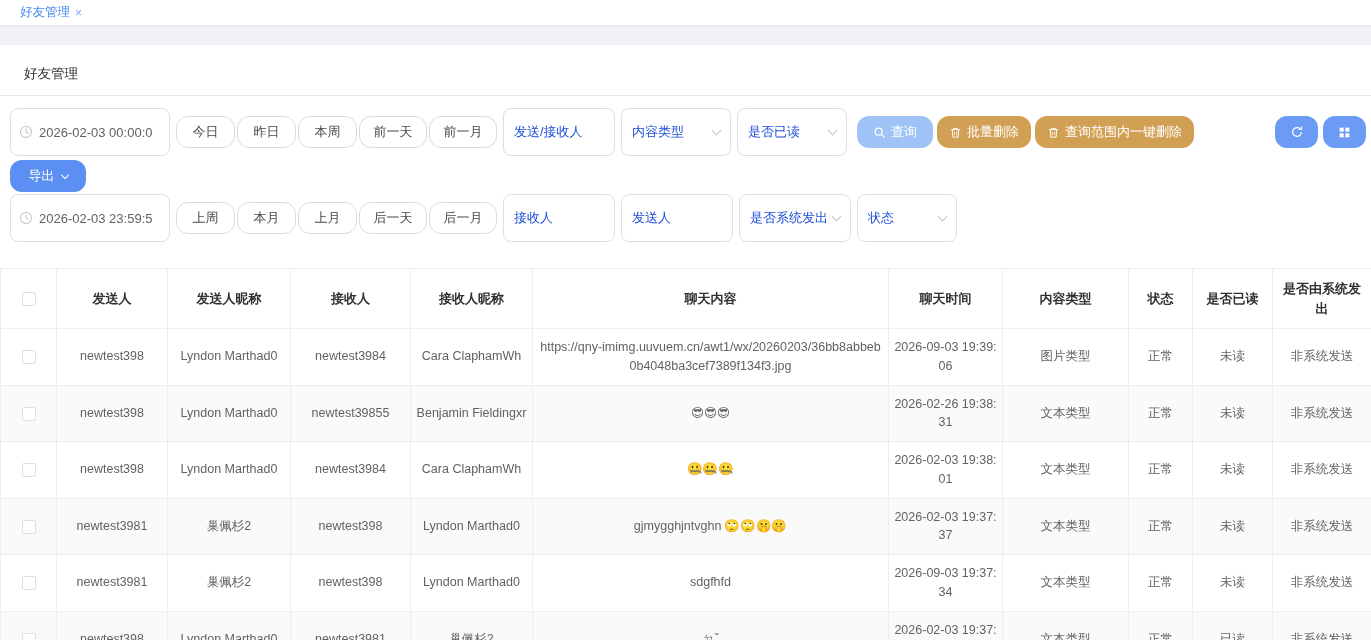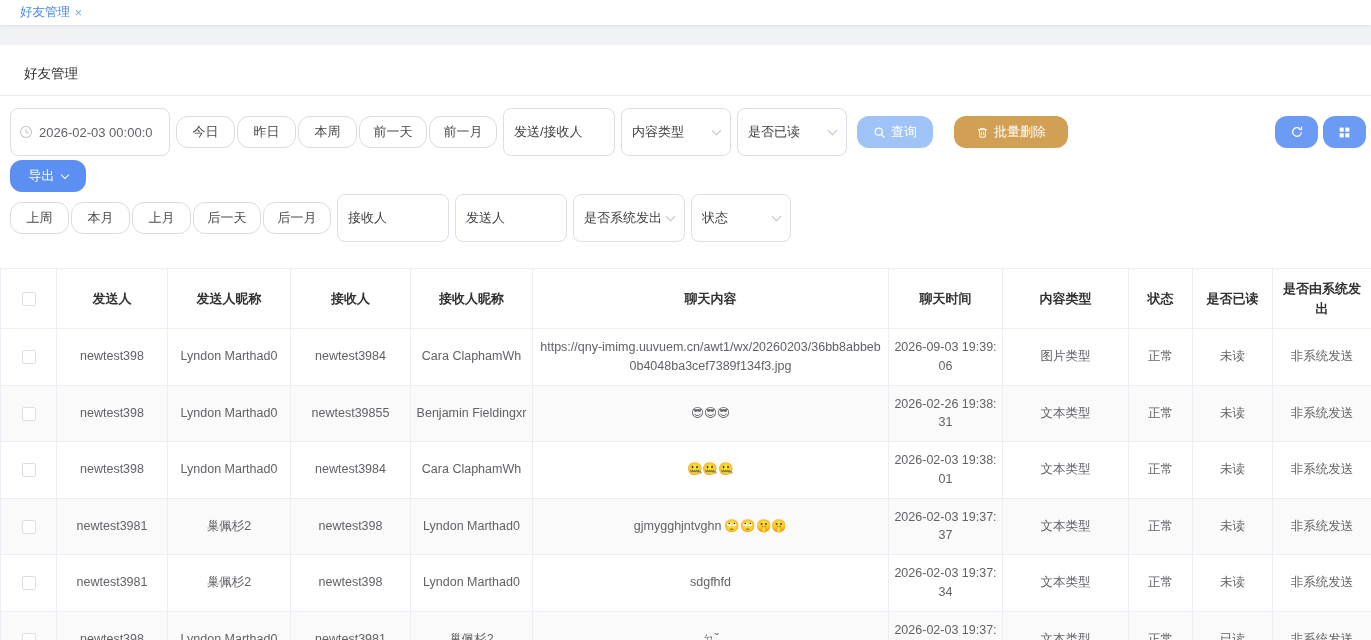--- a/index.html
+++ b/index.html
@@ -31,34 +31,34 @@
   .frow2 { margin-top: 2px; }
   .ctrl { height: 48px; border: 1px solid #dcdfe6; border-radius: 8px; background: #fff; display: flex; align-items: center; }
   .date-input { width: 160px; padding: 0 8px; gap: 6px; color: #606266; margin-right: 6px; }
   .qbtn {
     height: 32px; border: 1px solid #d9dcdf; border-radius: 12px; background: #fff;
     color: #4a4a4a; font-size: 13px; cursor: pointer; margin-right: 2px;
     display: flex; align-items: center; justify-content: center;
   }
   .qbtn.w59 { width: 59px; } .qbtn.w69 { width: 68px; }
   .txt-input { width: 112px; margin-left: 4px; margin-right: 2px; padding: 0 10px; }
-  .txt-input .ph, .sel .ph { color: #404040; }
+  .txt-input .ph, .sel .ph { color: #1d4ed8; }
   .sel { width: 110px; margin-left: 4px; margin-right: 2px; padding: 0 10px; justify-content: space-between; cursor: pointer; }
   .sel-wide { width: 112px; text-align: right; }
   .sel-narrow { width: 100px; }
   .chev {
     width: 7px; height: 7px; border-right: 1.4px solid #c0c4cc; border-bottom: 1.4px solid #c0c4cc;
     transform: rotate(45deg); margin-top: -4px; flex: 0 0 auto;
   }
   .btn {
     height: 32px; border: none; border-radius: 12px; color: #fff; font-size: 13px;
     display: flex; align-items: center; justify-content: center; gap: 5px; cursor: pointer;
   }
   .btn-search { width: 76px; background: #a0c3f7; margin-left: 8px; }
-  .btn-orange { background: #d2a055; padding: 0 22px; margin-left: 21px; }
+  .btn-orange { background: #d2a055; padding: 0 12px; margin-left: 4px; }
   .btn-icon { width: 43px; background: #6b9bf5; }
   .right-icons { margin-left: auto; margin-right: 5px; display: flex; gap: 5px; }
   .btn-export { width: 76px; background: #5b8ff2; margin: 4px 0 0 10px; gap: 7px; }
   .btn-export .chev-w { border-color: #fff; width: 6px; height: 6px; border-width: 1.3px; margin-top: -2px; }
   
   .table-wrap { margin-top: 26px; border-top: 1px solid #ebeef5; }
   table { width: 1371px; border-collapse: collapse; table-layout: fixed; }
   th, td {
     border-right: 1px solid #ebeef5; border-bottom: 1px solid #ebeef5;
     text-align: center; vertical-align: middle; padding: 9px 4px; font-size: 12.5px;
@@ -123,20 +123,27 @@
           <path d="M10.3 10.3L13.8 13.8" stroke="#fff" stroke-width="1.5" stroke-linecap="round"></path>
         </svg>
       <span>查询</span>
     </button>
     <button class="btn btn-orange">
       <svg class="icon-svg" viewBox="0 0 16 16" width="13" height="13">
           <path d="M2.5 4.5h11M5.7 4.5V3h4.6v1.5M4 4.5l.8 9.2h6.4l.8-9.2" fill="none" stroke="#fff" stroke-width="1.2"></path>
           <path d="M6.6 7v4.3M9.4 7v4.3" stroke="#fff" stroke-width="1"></path>
         </svg>
       <span>批量删除</span>
+    </button>
+    <button class="btn btn-orange">
+      <svg class="icon-svg" viewBox="0 0 16 16" width="13" height="13">
+          <path d="M2.5 4.5h11M5.7 4.5V3h4.6v1.5M4 4.5l.8 9.2h6.4l.8-9.2" fill="none" stroke="#fff" stroke-width="1.2"></path>
+          <path d="M6.6 7v4.3M9.4 7v4.3" stroke="#fff" stroke-width="1"></path>
+        </svg>
+      <span>查询范围内一键删除</span>
     </button>
     <div class="right-icons">
       <button class="btn btn-icon">
         <svg class="icon-svg" viewBox="0 0 16 16" width="14" height="14">
             <path d="M13 8a5 5 0 1 1-1.6-3.7" fill="none" stroke="#fff" stroke-width="1.4"></path>
             <path d="M13.2 1.8v3.2H10" fill="none" stroke="#fff" stroke-width="1.4"></path>
           </svg>
       </button>
       <button class="btn btn-icon">
         <svg class="icon-svg" viewBox="0 0 16 16" width="13" height="13">
@@ -148,20 +155,27 @@
       </button>
     </div>
   </div>
 
   <button class="btn btn-export">
     <span>导出</span>
     <span class="chev chev-w"></span>
   </button>
 
   <div class="frow frow2">
+    <div class="ctrl date-input">
+      <svg class="icon-svg" viewBox="0 0 16 16" width="14" height="14">
+          <circle cx="8" cy="8" r="6.3" fill="none" stroke="#c0c4cc" stroke-width="1.2"></circle>
+          <path d="M8 4.6V8l2.4 1.5" fill="none" stroke="#c0c4cc" stroke-width="1.2" stroke-linecap="round"></path>
+        </svg>
+      <span>2026-02-03 23:59:5</span>
+    </div>
     <button class="qbtn w59">上周</button>
     <button class="qbtn w59">本月</button>
     <button class="qbtn w59">上月</button>
     <button class="qbtn w69">后一天</button>
     <button class="qbtn w69">后一月</button>
     <div class="ctrl txt-input">
       <span class="ph">接收人</span>
     </div>
     <div class="ctrl txt-input">
       <span class="ph">发送人</span>
@@ -259,21 +273,21 @@
     <td>未读</td>
     <td>非系统发送</td>
   </tr>
           <tr>
     <td><span class="cb"></span></td>
     <td>newtest3981</td>
     <td>巢佩杉2</td>
     <td>newtest398</td>
     <td>Lyndon Marthad0</td>
     <td>sdgfhfd</td>
-    <td>2026-02-03 19:37:34</td>
+    <td>2026-09-03 19:37:34</td>
     <td>文本类型</td>
     <td>正常</td>
     <td>未读</td>
     <td>非系统发送</td>
   </tr>
           <tr>
     <td><span class="cb"></span></td>
     <td>newtest398</td>
     <td>Lyndon Marthad0</td>
     <td>newtest3981</td>

